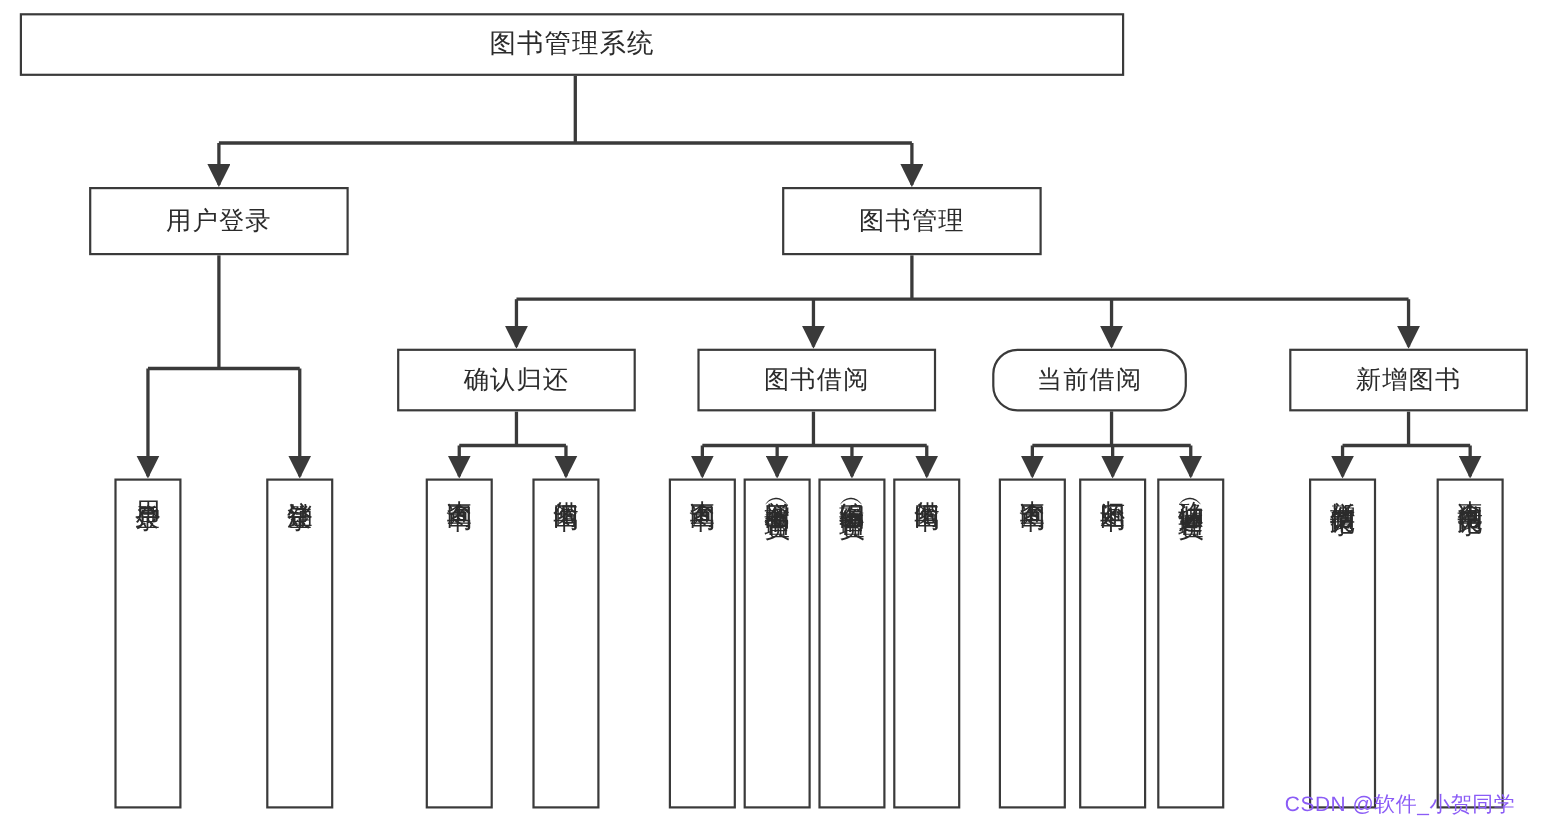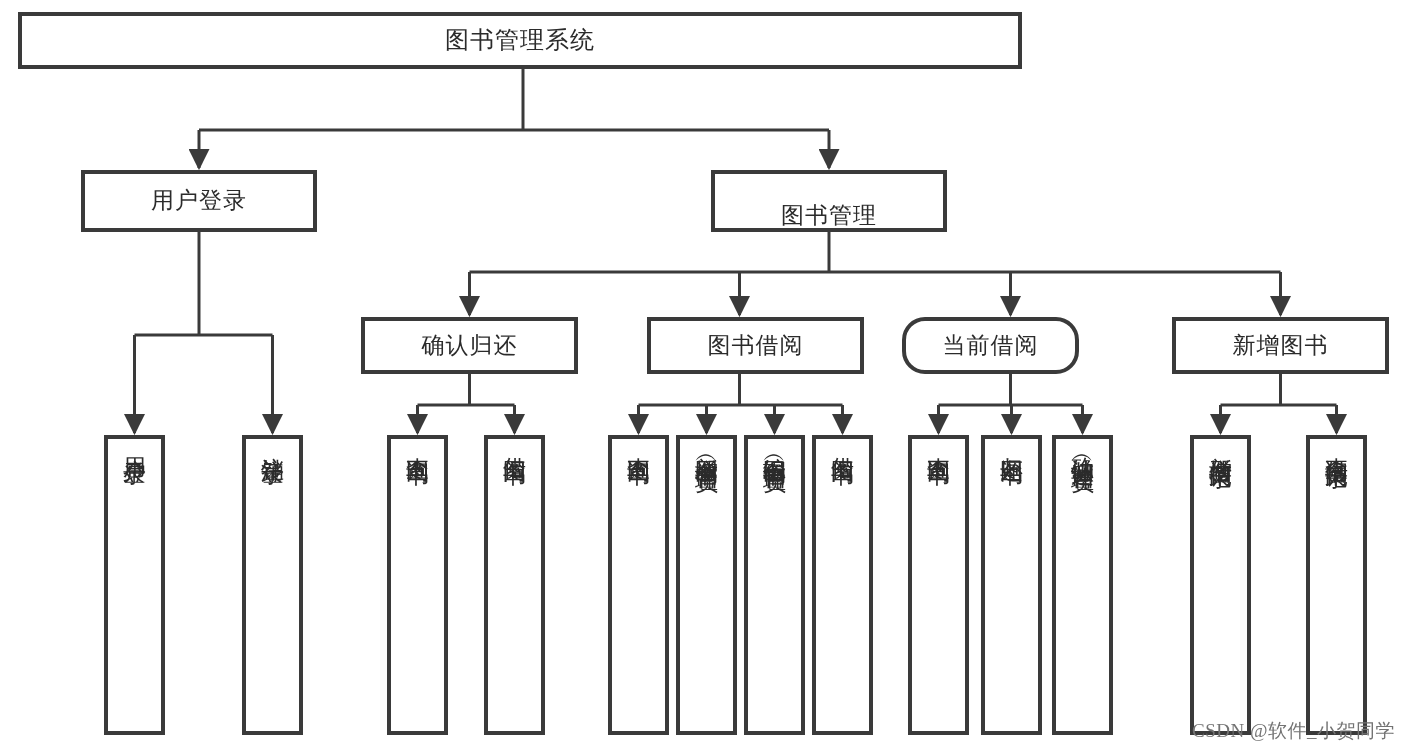--- a/index.html
+++ b/index.html
@@ -21,21 +21,21 @@
     position: absolute;
     left: 0;
     top: 0;
     width: 1405px;
     height: 747px;
     pointer-events: none;
   }
   .node {
     position: absolute;
     box-sizing: border-box;
-    border: 4px solid #4d7c0f;
+    border: 2px solid #4d7c0f;
     background: #ffffff;
     display: flex;
     align-items: center;
     justify-content: center;
     color: #2b2b2b;
   }
   .node.horiz {
     font-size: 23px;
     letter-spacing: 1px;
     line-height: 1.1;
@@ -114,27 +114,27 @@
       </g>
   </svg>
 
   <div id="nodes-layer">
       <div class="node horiz root" style="left: 18px; top: 12px; width: 1004px; height: 57px; border-color: rgb(58, 58, 58);">
         <span>图书管理系统</span>
       </div>
       <div class="node horiz" style="left: 81px; top: 170px; width: 236px; height: 62px; border-color: rgb(58, 58, 58);">
         <span>用户登录</span>
       </div>
-      <div class="node horiz" style="left: 711px; top: 170px; width: 236px; height: 62px; border-color: rgb(58, 58, 58); align-items: flex-end;">
+      <div class="node horiz" style="left: 711px; top: 170px; width: 236px; height: 62px; border-color: rgb(58, 58, 58);">
         <span>图书管理</span>
       </div>
       <div class="node horiz" style="left: 361px; top: 317px; width: 217px; height: 57px; border-color: rgb(58, 58, 58);">
         <span>确认归还</span>
       </div>
-      <div class="node horiz" style="left: 647px; top: 317px; width: 217px; height: 57px; border-color: rgb(58, 58, 58); justify-content: center;">
+      <div class="node horiz" style="left: 634px; top: 317px; width: 217px; height: 57px; border-color: rgb(58, 58, 58); justify-content: center;">
         <span>图书借阅</span>
       </div>
       <div class="node horiz" style="left: 902px; top: 317px; width: 177px; height: 57px; border-color: rgb(58, 58, 58); border-radius: 23px;">
         <span>当前借阅</span>
       </div>
       <div class="node horiz" style="left: 1172px; top: 317px; width: 217px; height: 57px; border-color: rgb(58, 58, 58);">
         <span>新增图书</span>
       </div>
       <div class="node vert" style="left: 104px; top: 435px; width: 61px; height: 300px; border-color: rgb(58, 58, 58);">
         <span class="vert-text">用户登录</span>
@@ -170,15 +170,15 @@
         <span class="vert-text">确认归还（管理员）</span>
       </div>
       <div class="node vert" style="left: 1190px; top: 435px; width: 61px; height: 300px; border-color: rgb(58, 58, 58);">
         <span class="vert-text">新增借阅记录</span>
       </div>
       <div class="node vert" style="left: 1306px; top: 435px; width: 61px; height: 300px; border-color: rgb(58, 58, 58);">
         <span class="vert-text">查询借阅记录</span>
       </div>
     </div>
 
-  <div class="watermark" style="left: 1192px; top: 718px; color: #737373; font-family: Liberation Serif, serif;">CSDN @软件_小贺同学</div>
+  <div class="watermark" style="left: 1168px; top: 718px; color: #8b5cf6;">CSDN @软件_小贺同学</div>
 
 </div>
 
 </body></html>

